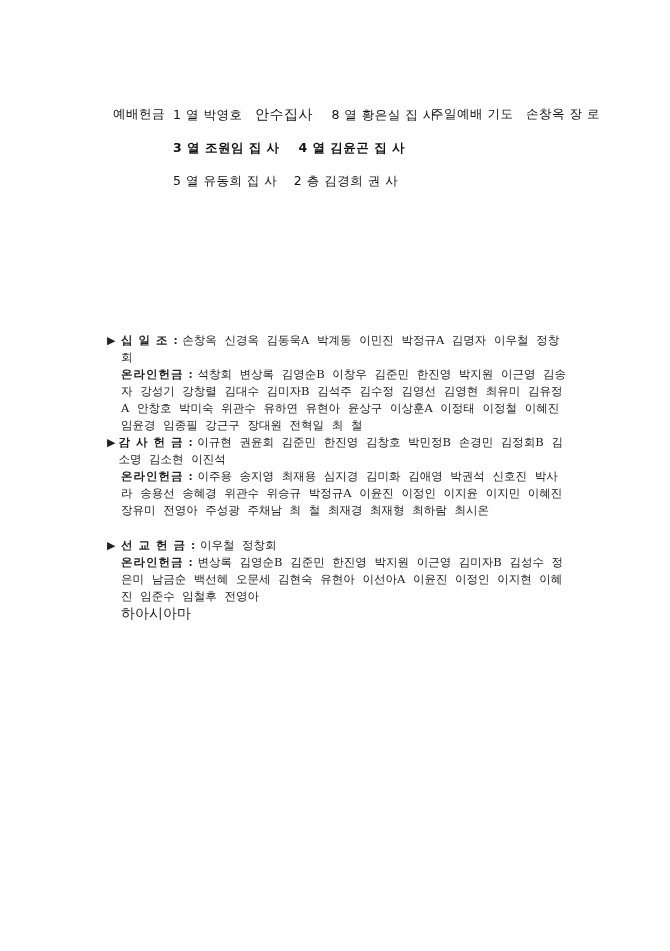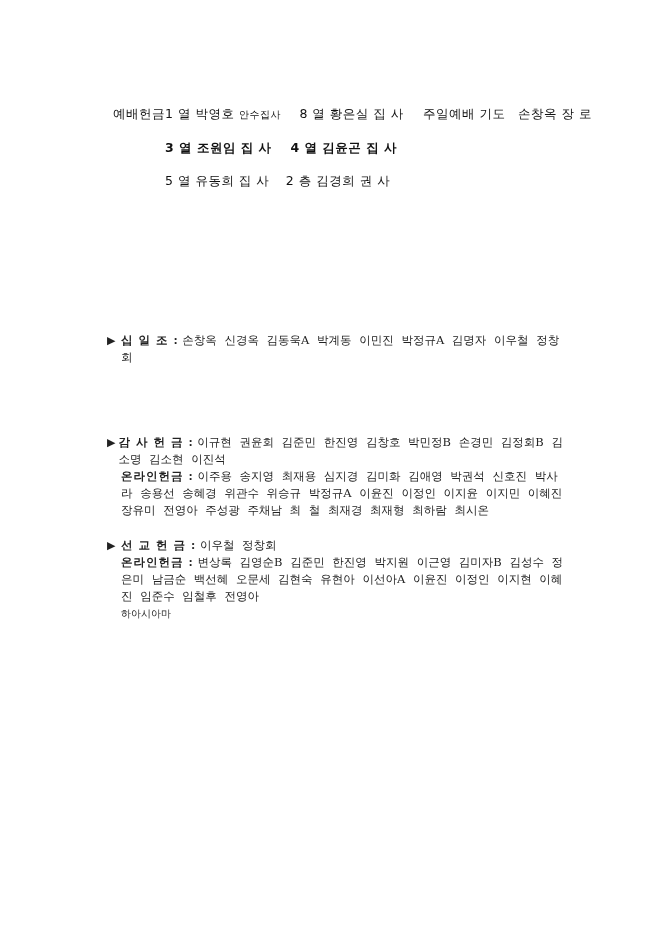--- a/index.html
+++ b/index.html
@@ -1,27 +1,27 @@
 <!DOCTYPE html>
 <html><head>
 <meta charset="utf-8">
 <style>
   html, body { margin: 0; padding: 0; background: #ffffff; }
   body { width: 670px; height: 951px; position: relative; overflow: hidden;
          font-family: "DejaVu Sans", "Liberation Sans", sans-serif; color: #111; }
   .top { position: absolute; font-size: 12.5px; letter-spacing: 0.5px; white-space: nowrap; }
-  .top span { display: inline-block; }
+  .top span { display: inline-block; margin-left: 8px; }
   .sec { position: absolute; left: 107px; width: 460px; font-family: "DejaVu Serif", "Liberation Serif", serif;
          font-size: 11.5px; line-height: 17px; color: #222; }
   .sec .row { display: flex; }
   .sec .arrow { width: 14px; font-size: 11px; font-family: "DejaVu Sans", sans-serif; }
   .sec .lbl { font-weight: bold; white-space: pre; letter-spacing: 1px; margin-top: 21px; }
   .sec .names { word-spacing: 4px; }
   .sec .indent { padding-left: 14px; }
-  .small { font-size: 10px; }
+  .small { font-size: 14px; }
 </style>
 </head>
 <body>
 
 <div class="top" style="left:113px;top:106px;">예배헌금</div>
 <div class="top" style="left:165px;top:106px;">
   <span>1 열 박영호</span>
   <span class="small">안수집사</span>
   <span style="margin-left:14px">8 열 황은실 집 사</span>
 </div>
@@ -36,20 +36,21 @@
 <div class="top" style="left:423px;top:106px;">
   <span>주일예배 기도</span>
   <span style="margin-left:8px">손창옥 장 로</span>
 </div>
 
 <div class="sec" style="top:332px;">
   <div class="row">
       <span class="arrow">▶</span>
     <div><span class="lbl">십 일 조 :</span> <span class="names">손창옥 신경옥 김동욱A 박계동 이민진 박정규A 김명자 이우철 정창회</span></div>
     </div>
+  <div class="indent"><span class="lbl">온라인헌금 :</span> <span class="names">석창회 변상록 김영순B 이창우 김준민 한진영 박지원 이근영 김송자 강성기 강창렬 김대수 김미자B 김석주 김수정 김영선 김영현 최유미 김유정A 안창호 박미숙 위관수 유하연 유현아 윤상구 이상훈A 이정태 이정철 이혜진 임윤경 임종필 강근구 장대원 전혁일 최 철</span></div>
 </div>
 
 <div class="sec" style="top:434px;">
   <div class="row">
       <span class="arrow">▶</span>
     <div><span class="lbl">감 사 헌 금 :</span> <span class="names">이규현 권윤회 김준민 한진영 김창호 박민정B 손경민 김정회B 김소명 김소현 이진석</span></div>
     </div>
   <div class="indent"><span class="lbl">온라인헌금 :</span> <span class="names">이주용 송지영 최재용 심지경 김미화 김애영 박권석 신호진 박사라 송용선 송혜경 위관수 위승규 박정규A 이윤진 이정인 이지윤 이지민 이혜진 장유미 전영아 주성광 주채남 최 철 최재경 최재형 최하람 최시온</span></div>
 </div>
 

